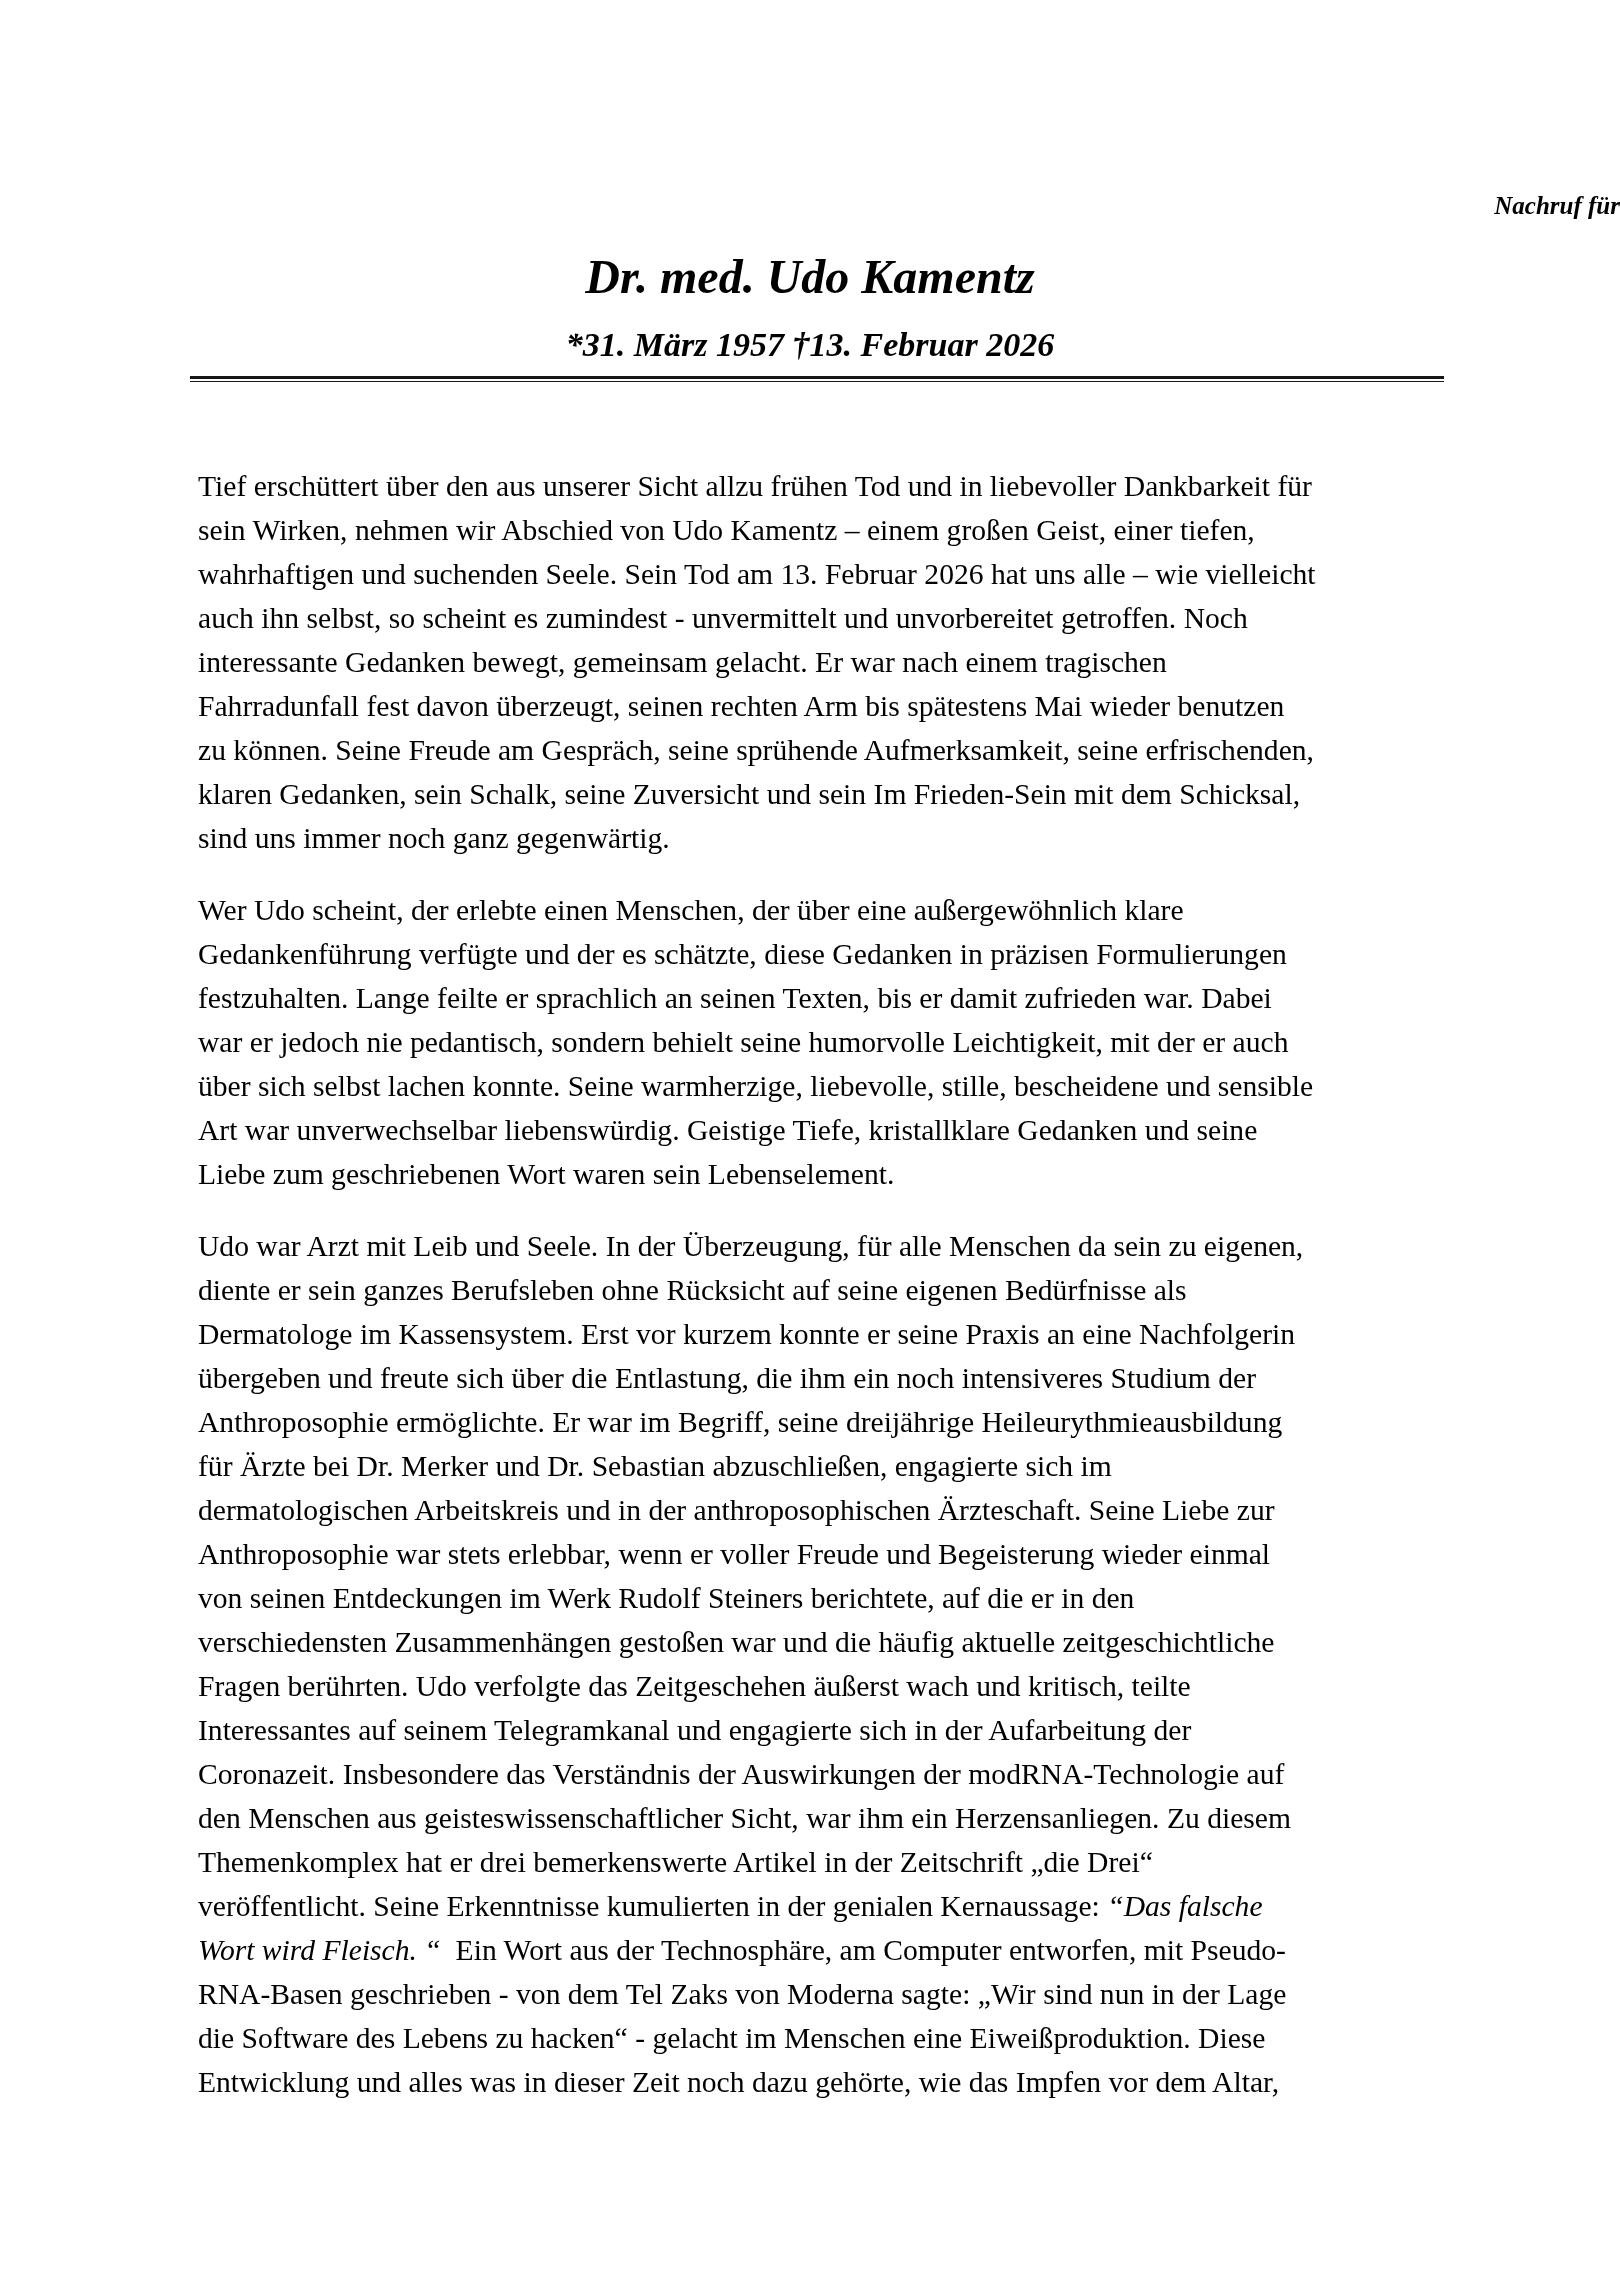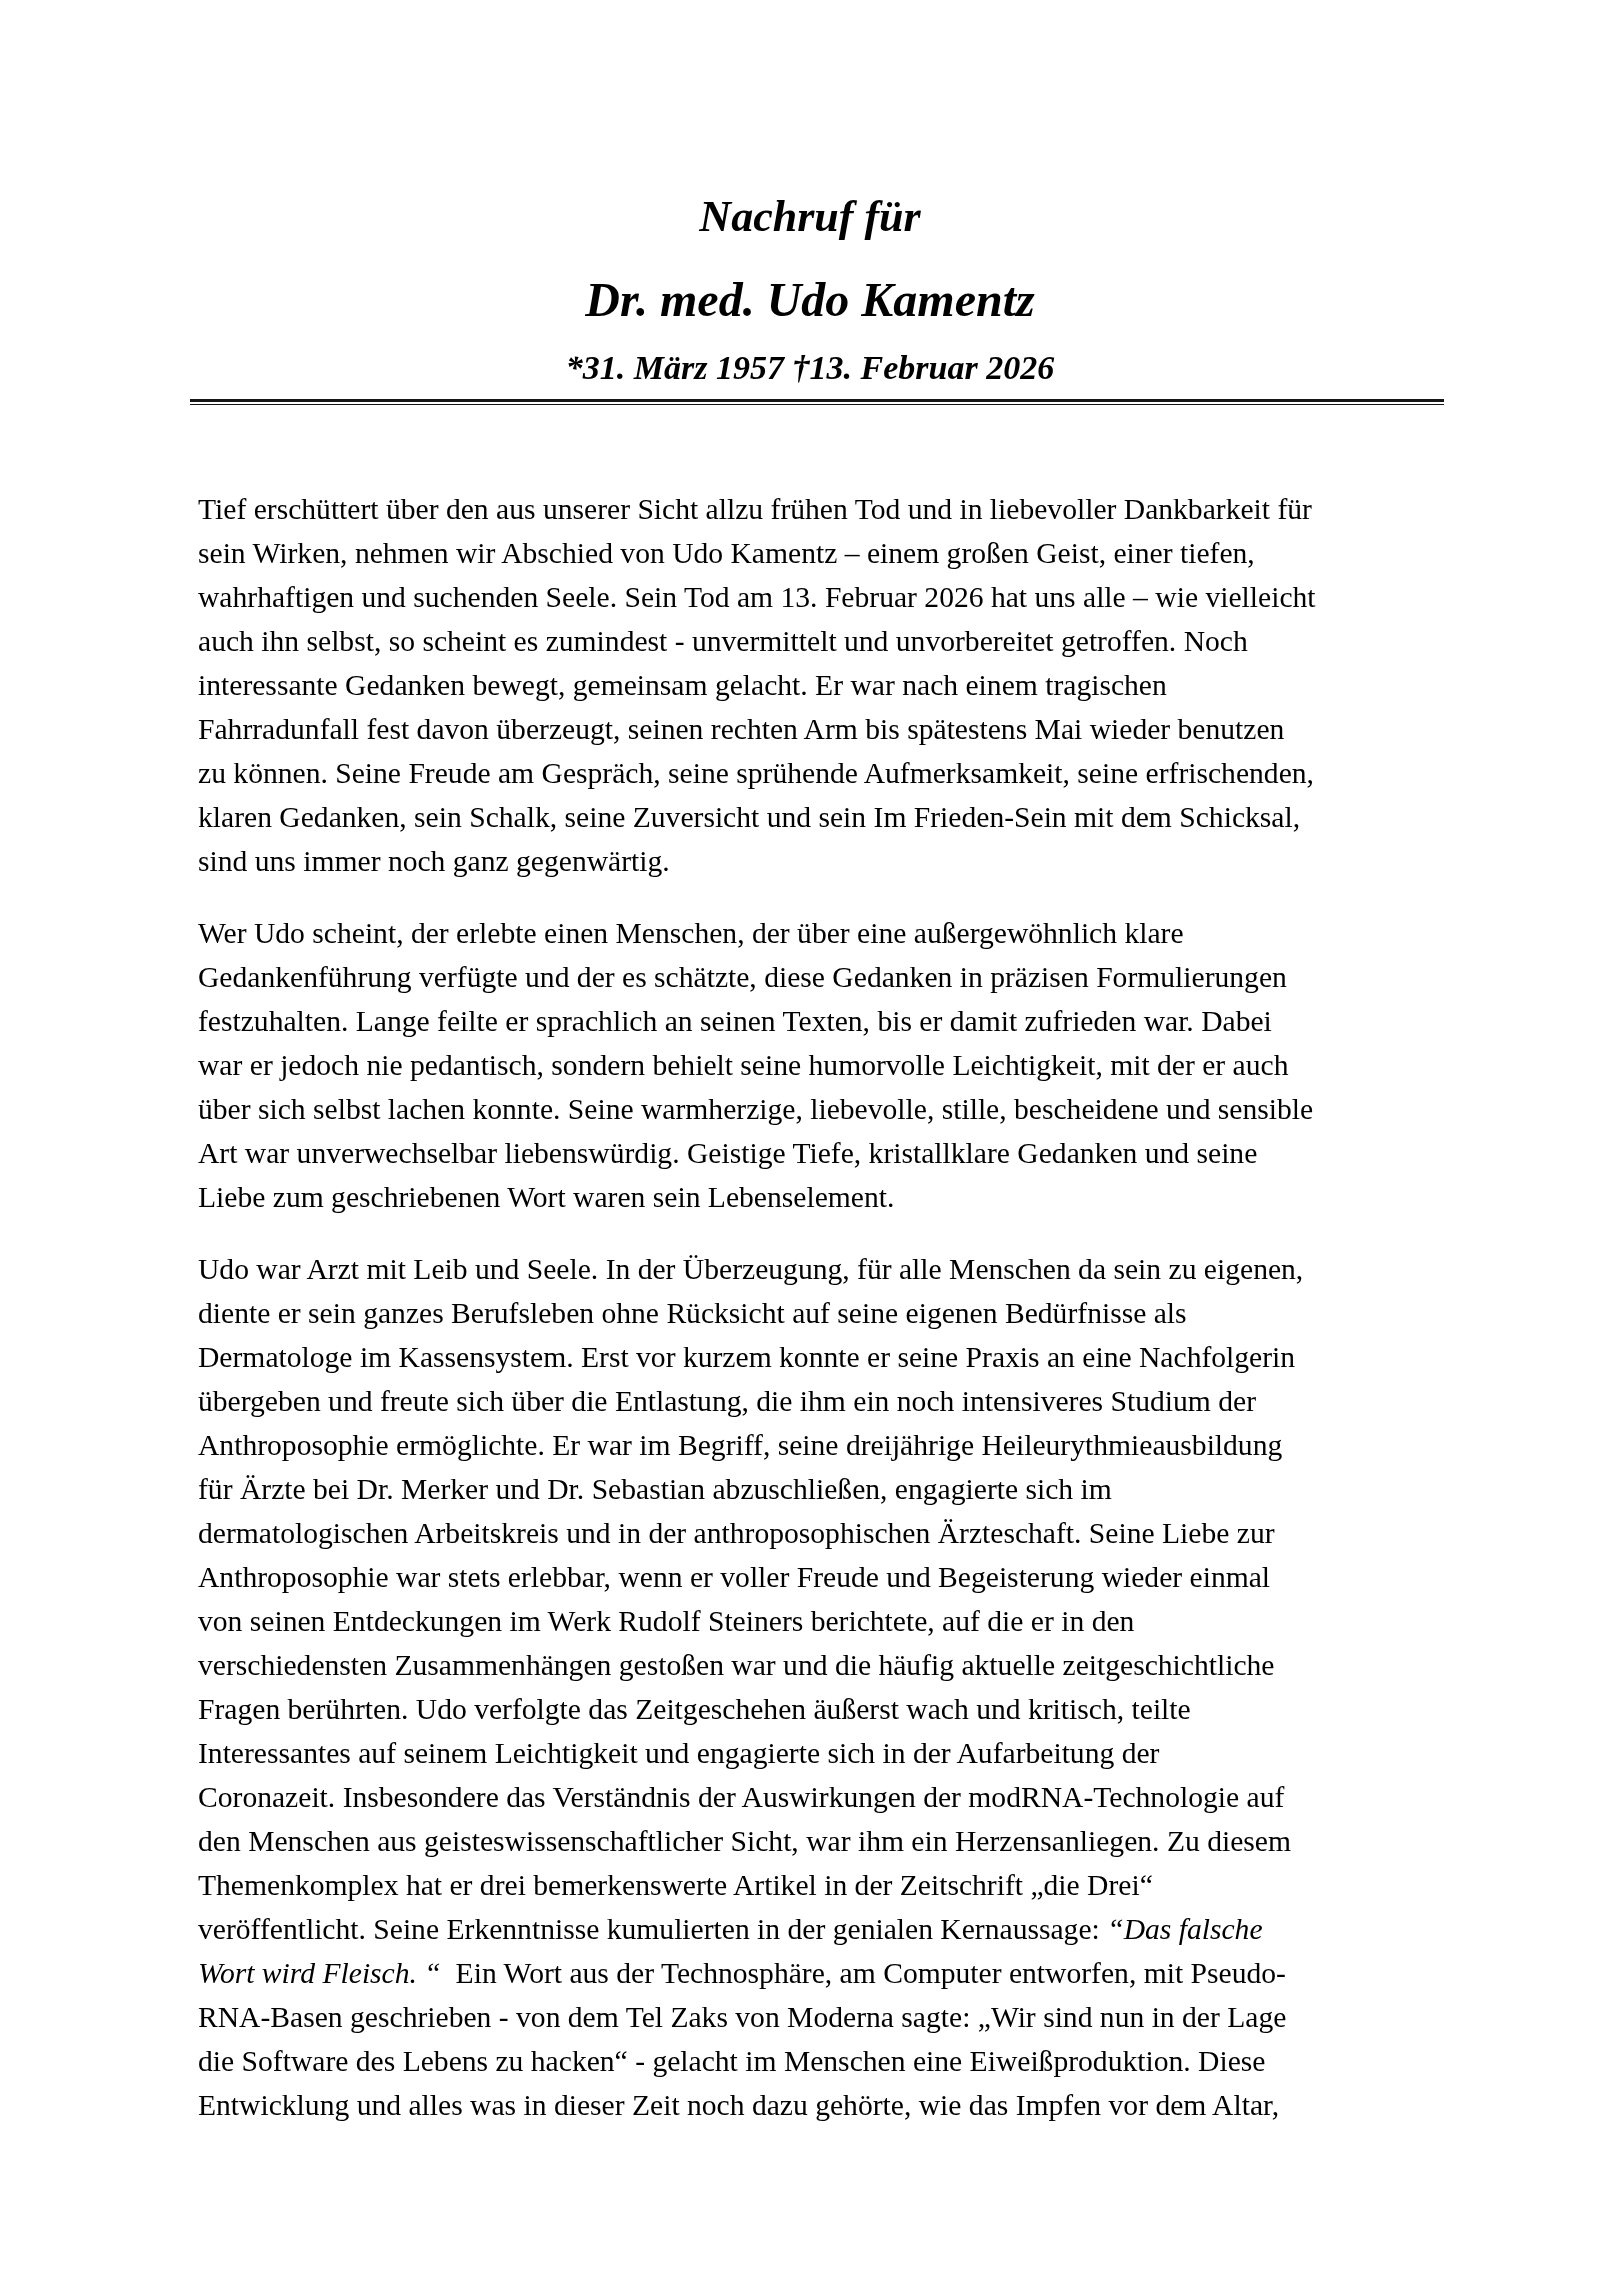--- a/index.html
+++ b/index.html
@@ -14,24 +14,25 @@
     background: #ffffff;
     color: #000000;
     font-family: "Liberation Serif", "DejaVu Serif", serif;
     overflow: hidden;
   }
   .doc-header {
     padding-top: 191px;
     text-align: center;
   }
   .kicker {
-    font-size: 44px;
+    font-size: 25px;
     line-height: 1.2;
     font-weight: bold;
     font-style: italic;
+    text-align: right;
   }
   .title {
     margin-top: 27px;
     font-size: 48px;
     line-height: 1.2;
     font-weight: bold;
     font-style: italic;
   }
   .dates {
     margin-top: 19.7px;
@@ -101,21 +102,21 @@
         <span class="line"><span>diente er sein ganzes Berufsleben ohne Rücksicht auf seine eigenen Bedürfnisse als</span></span>
         <span class="line"><span>Dermatologe im Kassensystem. Erst vor kurzem konnte er seine Praxis an eine Nachfolgerin</span></span>
         <span class="line"><span>übergeben und freute sich über die Entlastung, die ihm ein noch intensiveres Studium der</span></span>
         <span class="line"><span>Anthroposophie ermöglichte. Er war im Begriff, seine dreijährige Heileurythmieausbildung</span></span>
         <span class="line"><span>für Ärzte bei Dr. Merker und Dr. Sebastian abzuschließen, engagierte sich im</span></span>
         <span class="line"><span>dermatologischen Arbeitskreis und in der anthroposophischen Ärzteschaft. Seine Liebe zur</span></span>
         <span class="line"><span>Anthroposophie war stets erlebbar, wenn er voller Freude und Begeisterung wieder einmal</span></span>
         <span class="line"><span>von seinen Entdeckungen im Werk Rudolf Steiners berichtete, auf die er in den</span></span>
         <span class="line"><span>verschiedensten Zusammenhängen gestoßen war und die häufig aktuelle zeitgeschichtliche</span></span>
         <span class="line"><span>Fragen berührten. Udo verfolgte das Zeitgeschehen äußerst wach und kritisch, teilte</span></span>
-        <span class="line"><span>Interessantes auf seinem Leichtigkeit und engagierte sich in der Aufarbeitung der</span></span>
+        <span class="line"><span>Interessantes auf seinem Telegramkanal und engagierte sich in der Aufarbeitung der</span></span>
         <span class="line"><span>Coronazeit. Insbesondere das Verständnis der Auswirkungen der modRNA-Technologie auf</span></span>
         <span class="line"><span>den Menschen aus geisteswissenschaftlicher Sicht, war ihm ein Herzensanliegen. Zu diesem</span></span>
         <span class="line"><span>Themenkomplex hat er drei bemerkenswerte Artikel in der Zeitschrift „die Drei“</span></span>
         <span class="line"><span>veröffentlicht. Seine Erkenntnisse kumulierten in der genialen Kernaussage: </span><em>“Das falsche</em></span>
         <span class="line"><em>Wort wird Fleisch. “</em><span>  Ein Wort aus der Technosphäre, am Computer entworfen, mit Pseudo-</span></span>
         <span class="line"><span>RNA-Basen geschrieben - von dem Tel Zaks von Moderna sagte: „Wir sind nun in der Lage</span></span>
         <span class="line"><span>die Software des Lebens zu hacken“ - gelacht im Menschen eine Eiweißproduktion. Diese</span></span>
         <span class="line"><span>Entwicklung und alles was in dieser Zeit noch dazu gehörte, wie das Impfen vor dem Altar,</span></span>
       </p>
     </div>

